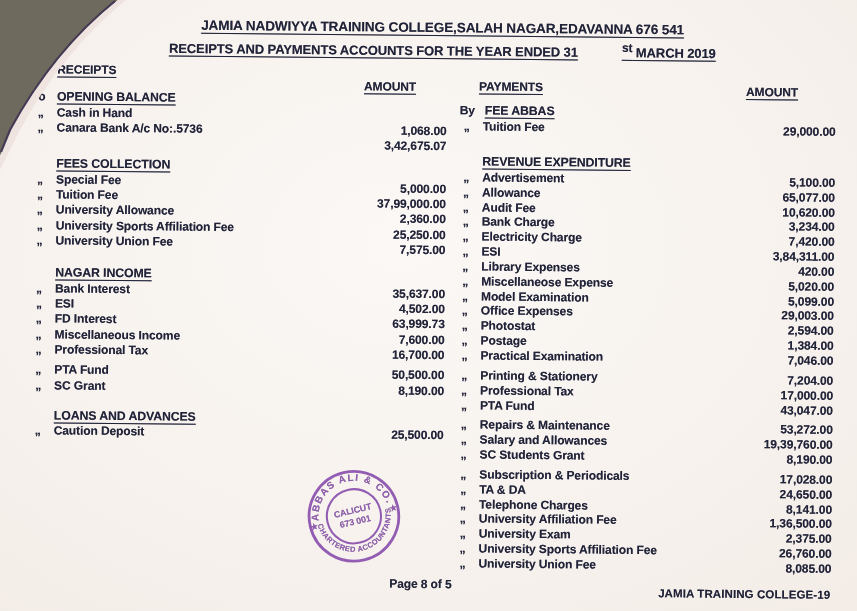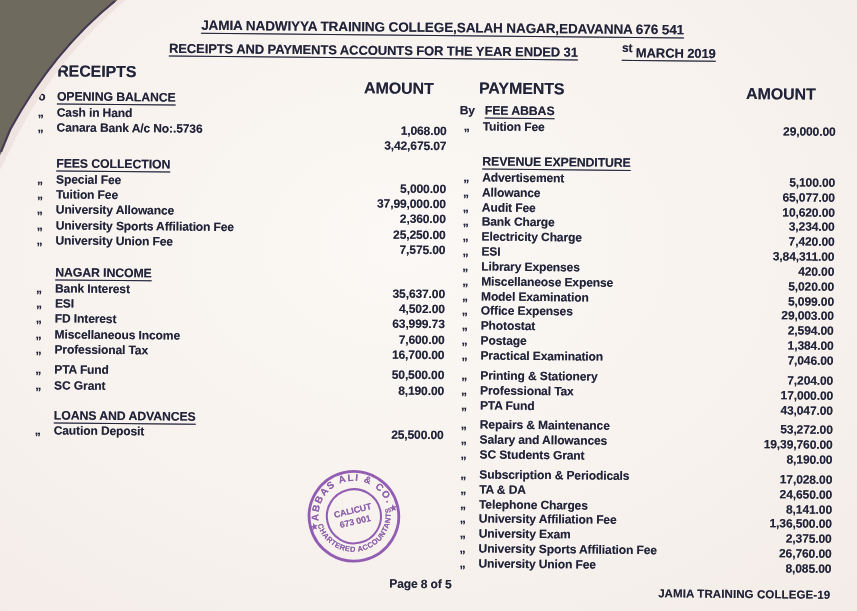--- a/index.html
+++ b/index.html
@@ -19,21 +19,21 @@
   .content{
     position:absolute;left:0;top:0;width:857px;height:611px;
     transform:rotate(0.55deg);transform-origin:430px 300px;
     font-weight:700;letter-spacing:-0.1px;
     text-shadow:0 0 0.5px rgba(33,35,57,.55);
   }
   .doc-title{position:absolute;left:140px;top:20px;width:600px;text-align:center;}
   .doc-title .t1{font-size:13.5px;text-decoration:underline;text-underline-offset:3px;}
   .doc-title .t2{font-size:13px;margin-top:4px;text-decoration:underline;text-underline-offset:3px;}
   .doc-title sup{font-size:12px;font-weight:700;margin-left:44px;}
-  .hdr{position:absolute;font-size:16px;text-underline-offset:3px;white-space:nowrap;}
+  .hdr{position:absolute;font-size:12px;text-decoration:underline;text-underline-offset:3px;white-space:nowrap;}
   #receipts-hdr{left:55px;top:66px;}
   #amount-left{left:362px;top:80px;}
   #payments-hdr{left:477px;top:79px;}
   #amount-right{left:744px;top:82px;}
 
   .col{position:absolute;font-size:12px;}
   .col-left{left:30px;top:93px;width:415px;}
   .col-right{left:458px;top:103px;width:376px;}
 
   .group{position:relative;}

